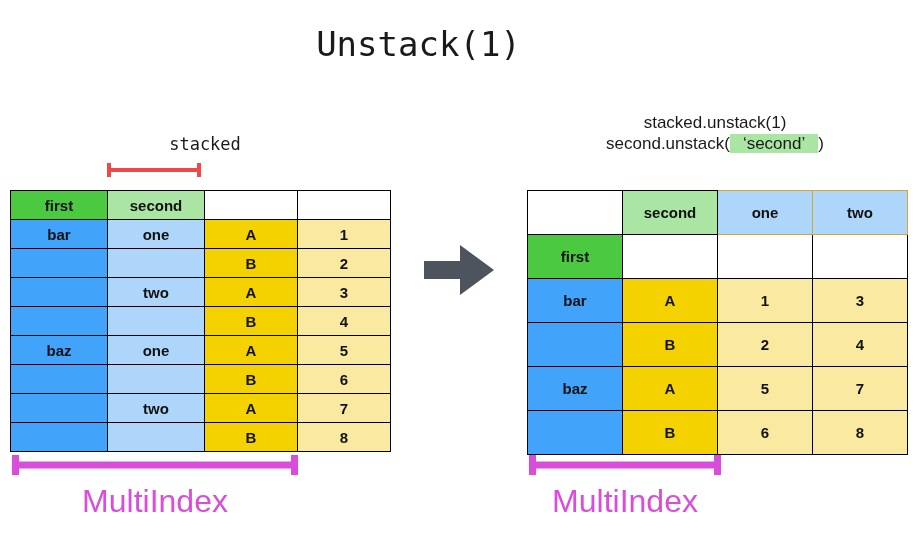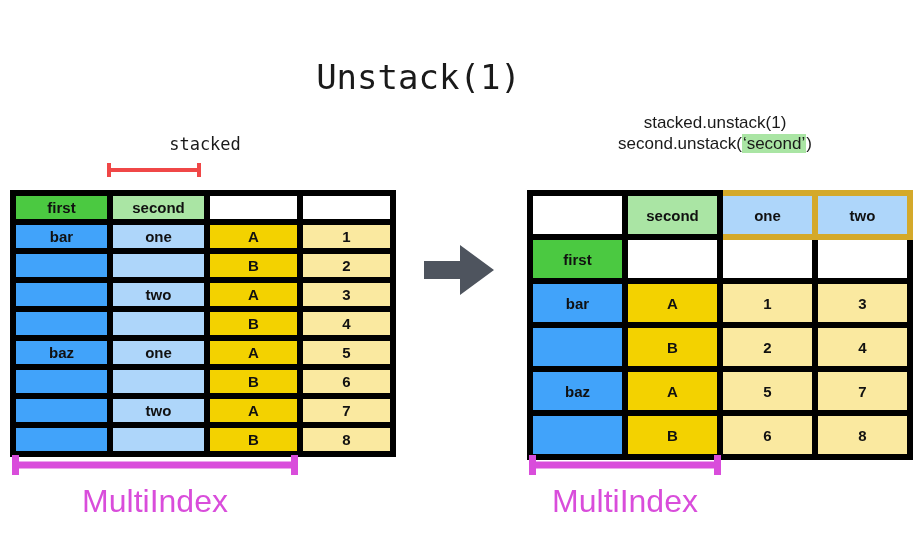--- a/index.html
+++ b/index.html
@@ -21,21 +21,20 @@
     position: absolute;
     left: 0;
     top: 24px;
     width: 837px;
     text-align: center;
     font-family: "DejaVu Sans Mono", monospace;
     font-size: 34px;
     font-weight: 400;
     color: #1a1a1a;
     letter-spacing: 0px;
-    margin-top: 33px;
   }
 
   
   .caption-mono {
     position: absolute;
     font-family: "DejaVu Sans Mono", monospace;
     font-size: 17px;
     color: #1a1a1a;
     white-space: nowrap;
     text-align: center;
@@ -54,31 +53,31 @@
     font-family: Liberation Sans, sans-serif;
     font-size: 17px;
     color: #1a1a1a;
     line-height: 21px;
   }
   #right-code-or {
     color: #b0b0b0;
   }
   .code-hl {
     background: #aae5a4;
-    padding: 0 1px;
+    padding: 0 13px;
   }
 
   
   .tbl {
     position: absolute;
     border-collapse: collapse;
     table-layout: fixed;
   }
   .tbl td {
-    border: 6px solid #000000;
+    border: 1px solid #000000;
     text-align: center;
     vertical-align: middle;
     font-size: 15px;
     font-weight: bold;
     color: #111111;
     padding: 0;
   }
 
   
   .c-green      { background: #4bc941; }

